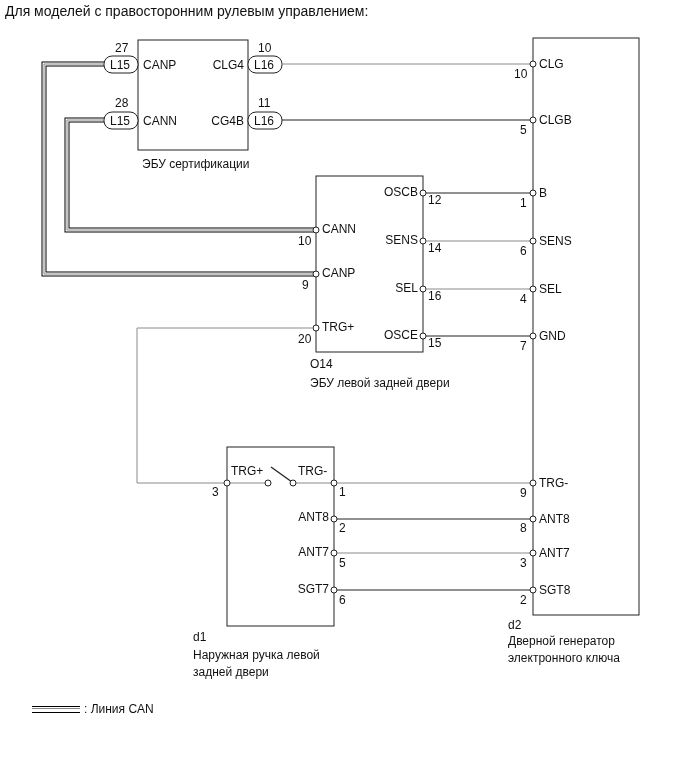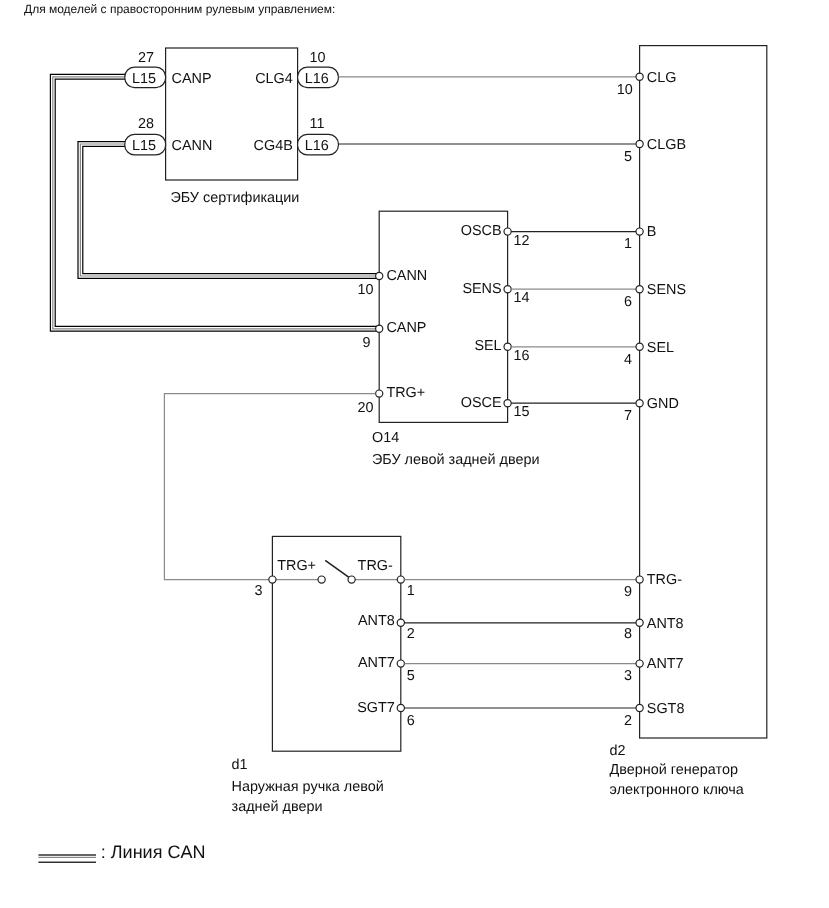--- a/index.html
+++ b/index.html
@@ -1,21 +1,21 @@
 <!DOCTYPE html>
 <html><head>
   <meta charset="utf-8">
   <style>
     html, body { margin: 0; padding: 0; background: #ffffff; }
     body { width: 691px; height: 757px; position: relative; overflow: hidden;
            font-family: "Liberation Sans", sans-serif; color: #111; }
-    .title { position: absolute; left: 20px; top: 3px; font-size: 10px; }
+    .title { position: absolute; left: 5px; top: 3px; font-size: 14px; }
     svg { position: absolute; left: 0; top: 0; }
     svg text { font-family: "Liberation Sans", sans-serif; font-size: 12px; fill: #111; }
-    .legend { position: absolute; left: 32px; top: 702px; font-size: 15px; display: flex; align-items: flex-end; }
+    .legend { position: absolute; left: 32px; top: 702px; font-size: 12px; display: flex; align-items: center; }
     .legend-swatch { width: 48px; height: 5px; border-top: 1.5px solid #000; border-bottom: 1.5px solid #000; position: relative; margin-right: 4px; }
     .legend-swatch::after { content: ""; position: absolute; left: 0; right: 0; top: 1px; height: 1px; background: #888; }
   </style>
 </head>
 <body>
 
 <div class="title">Для моделей с правосторонним рулевым управлением:</div>
 
 <svg width="691" height="757">
 

